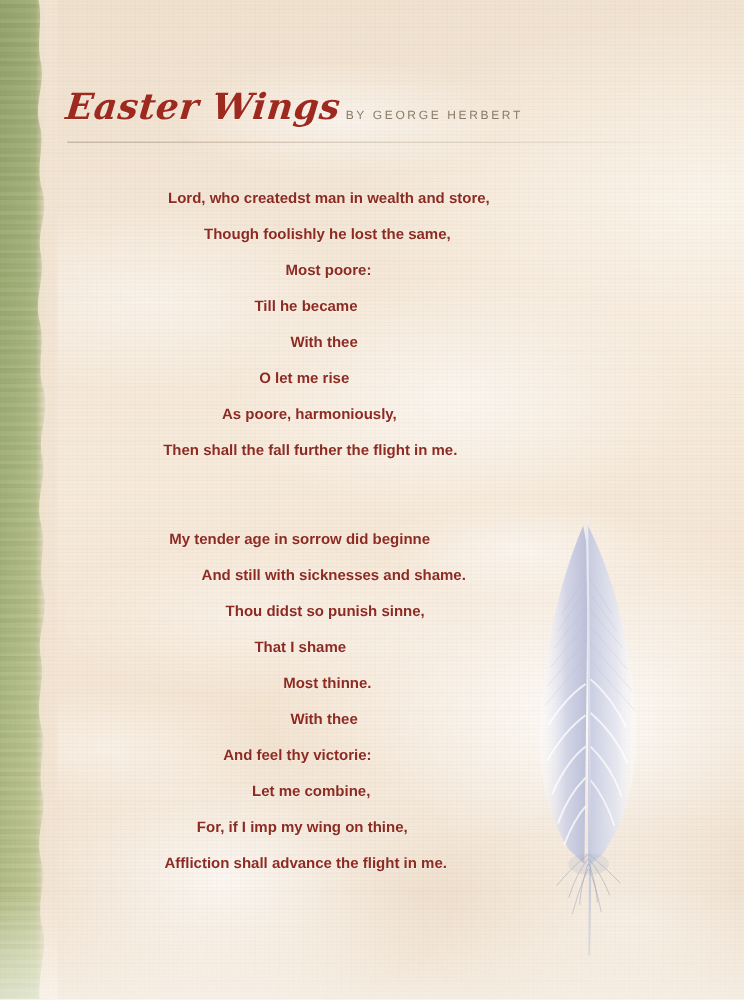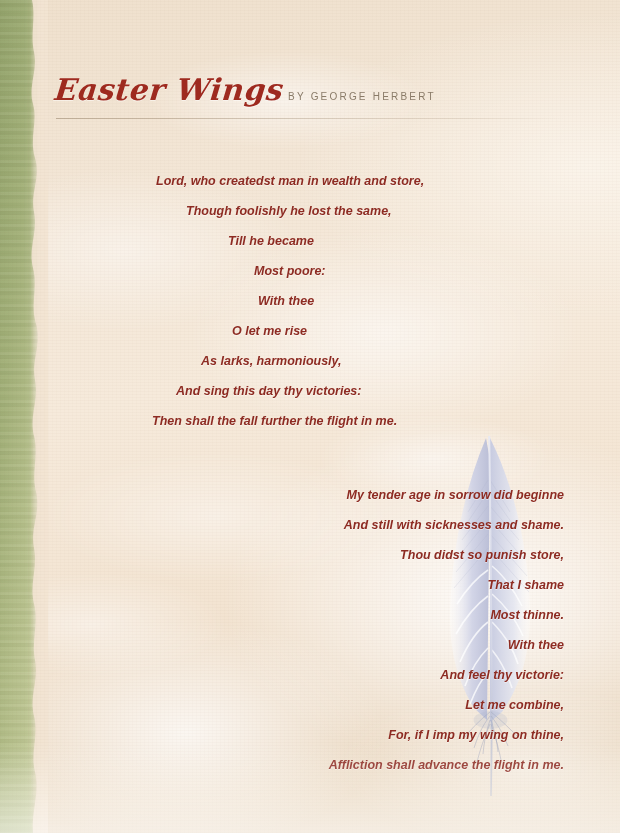--- a/index.html
+++ b/index.html
@@ -124,27 +124,25 @@
   }
 
   
   .poem {
     position: absolute;
     left: 40px;
     top: 150px;
     width: 540px;
   }
   .stanza {
-    margin: 16px;
+    margin: 0;
     padding: 0;
-    font-style: italic;
   }
   .stanza + .stanza {
     margin-top: 44px;
-    text-align: right;
   }
   .line {
     font-family: "Liberation Sans", sans-serif;
     font-weight: bold;
     font-size: 12.5px;
     line-height: 30px;
     color: #8d2b22;
     white-space: nowrap;
     text-shadow: 0 1px 0 rgba(255,255,255,0.45);
   }
@@ -258,32 +256,31 @@
   <div class="header">
     <span class="title">Easter Wings</span>
     <span class="byline">BY GEORGE HERBERT</span>
     <div class="rule"></div>
   </div>
 
   <div class="poem" id="poem-body">
       <div class="stanza">
         <div class="line" style="padding-left: 100px;">Lord, who createdst man in wealth and store,</div>
         <div class="line" style="padding-left: 130px;">Though foolishly he lost the same,</div>
+        <div class="line" style="padding-left: 198px;">Most poore:</div>
         <div class="line" style="padding-left: 172px;">Till he became</div>
-        <div class="line" style="padding-left: 198px;">Most poore:</div>
         <div class="line" style="padding-left: 202px;">With thee</div>
         <div class="line" style="padding-left: 176px;">O let me rise</div>
-        <div class="line" style="padding-left: 145px;">As larks, harmoniously,</div>
-        <div class="line" style="padding-left: 120px;">And sing this day thy victories:</div>
+        <div class="line" style="padding-left: 145px;">As poore, harmoniously,</div>
         <div class="line" style="padding-left: 96px;">Then shall the fall further the flight in me.</div>
       </div>
       <div class="stanza">
         <div class="line" style="padding-left: 101px;">My tender age in sorrow did beginne</div>
         <div class="line" style="padding-left: 128px;">And still with sicknesses and shame.</div>
-        <div class="line" style="padding-left: 148px;">Thou didst so punish store,</div>
+        <div class="line" style="padding-left: 148px;">Thou didst so punish sinne,</div>
         <div class="line" style="padding-left: 172px;">That I shame</div>
         <div class="line" style="padding-left: 196px;">Most thinne.</div>
         <div class="line" style="padding-left: 202px;">With thee</div>
         <div class="line" style="padding-left: 146px;">And feel thy victorie:</div>
         <div class="line" style="padding-left: 170px;">Let me combine,</div>
         <div class="line" style="padding-left: 124px;">For, if I imp my wing on thine,</div>
         <div class="line" style="padding-left: 97px;">Affliction shall advance the flight in me.</div>
       </div>
     </div>
 

